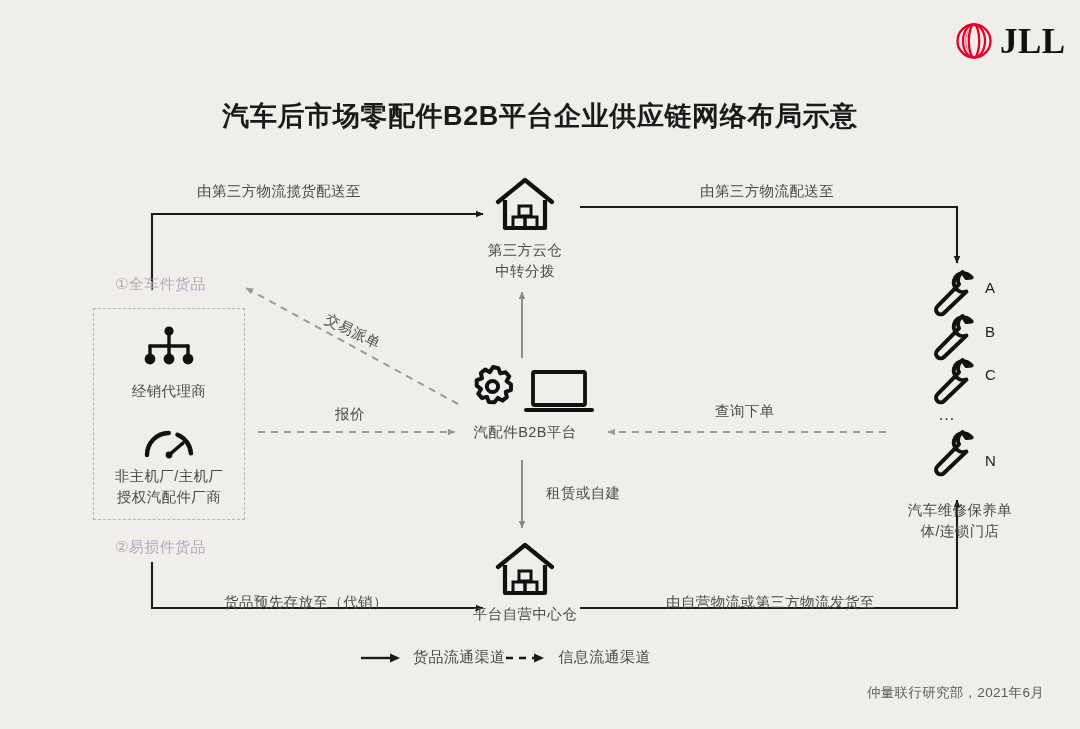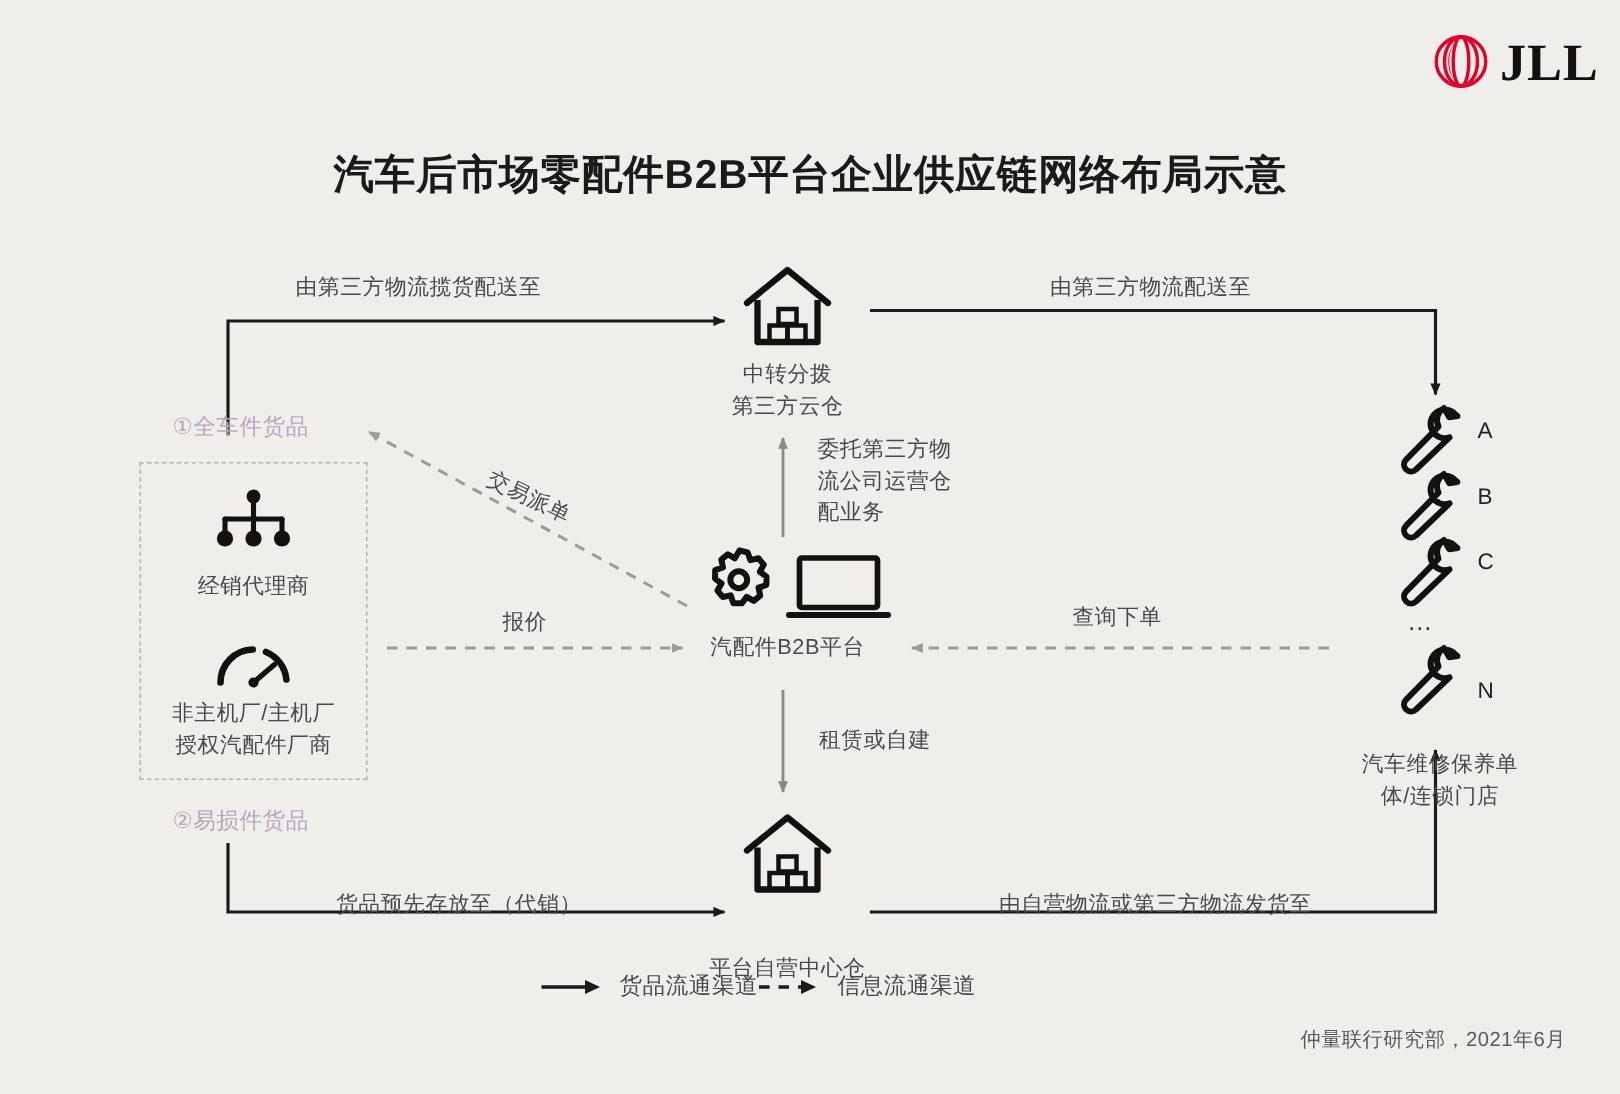--- a/index.html
+++ b/index.html
@@ -158,22 +158,22 @@
   <div class="icon" style="left:494px;top:176px;">
     <svg width="62" height="58" viewBox="0 0 62 58">
       <path d="M4,26 L31,4 L58,26" fill="none" stroke="#111" stroke-width="4.2" stroke-linejoin="round" stroke-linecap="round"></path>
       <path d="M11,24 L11,52 L51,52 L51,24" fill="none" stroke="#111" stroke-width="4.2" stroke-linejoin="round"></path>
       <rect x="25" y="30" width="12" height="10" fill="none" stroke="#111" stroke-width="3"></rect>
       <rect x="19" y="41" width="12" height="11" fill="none" stroke="#111" stroke-width="3"></rect>
       <rect x="31" y="41" width="12" height="11" fill="none" stroke="#111" stroke-width="3"></rect>
     </svg>
   </div>
   <div class="nodelabel" style="left:440px;top:240px;width:170px;">
+    <div>第三方云仓</div>
     <div>中转分拨</div>
-    <div>第三方云仓</div>
   </div>
 
   <div class="icon" style="left:466px;top:362px;">
     <svg width="54" height="54" viewBox="0 0 54 54">
       <path d="M27,4 l5.4,1.3 1.9,5.1 5.3,-1.2 3.6,4.2 -2.6,4.8 4.4,3.2 -0.1,5.6 -5.2,1.8 1.1,5.3 -4.3,3.5 -4.7,-2.7 -3.3,4.3 -5.6,-0.1 -1.8,-5.2 -5.2,1.1 -3.6,-4.3 2.7,-4.7 -4.3,-3.3 0.1,-5.6 5.2,-1.8 -1.1,-5.2 4.3,-3.6 4.7,2.7 z" fill="none" stroke="#111" stroke-width="4" stroke-linejoin="round" transform="translate(0,1) scale(1.0)"></path>
       <circle cx="26.5" cy="24.5" r="5.6" fill="none" stroke="#111" stroke-width="4"></circle>
     </svg>
   </div>
   <div class="icon" style="left:524px;top:368px;">
     <svg width="70" height="48" viewBox="0 0 70 48">
@@ -185,21 +185,21 @@
 
   <div class="icon" style="left:494px;top:541px;">
     <svg width="62" height="58" viewBox="0 0 62 58">
       <path d="M4,26 L31,4 L58,26" fill="none" stroke="#111" stroke-width="4.2" stroke-linejoin="round" stroke-linecap="round"></path>
       <path d="M11,24 L11,52 L51,52 L51,24" fill="none" stroke="#111" stroke-width="4.2" stroke-linejoin="round"></path>
       <rect x="25" y="30" width="12" height="10" fill="none" stroke="#111" stroke-width="3"></rect>
       <rect x="19" y="41" width="12" height="11" fill="none" stroke="#111" stroke-width="3"></rect>
       <rect x="31" y="41" width="12" height="11" fill="none" stroke="#111" stroke-width="3"></rect>
     </svg>
   </div>
-  <div class="nodelabel" style="left:435px;top:604px;width:180px;margin-top:32px;">平台自营中心仓</div>
+  <div class="nodelabel" style="left:435px;top:604px;width:180px;">平台自营中心仓</div>
 
   <div class="icon" style="left:928px;top:268px;">
     <svg width="50" height="50" viewBox="0 0 50 50">
       <path d="M42,8 a9.5,9.5 0 1 0 -3.6,15.6 L16,45 a4.6,4.6 0 0 1 -6.6,-6.6 L31,16.4 A9.5,9.5 0 0 1 34.6,4 l3.6,6.1 5.4,-0.7 z" fill="none" stroke="#111" stroke-width="4" stroke-linejoin="round"></path>
     </svg>
   </div>
   <div class="wletter" style="left:985px;top:279px;">A</div>
 
   <div class="icon" style="left:928px;top:312px;">
     <svg width="50" height="50" viewBox="0 0 50 50">
@@ -230,25 +230,20 @@
   </div>
 
   <div class="flowtext" style="left:197px;top:182px;">由第三方物流揽货配送至</div>
   <div class="flowtext" style="left:700px;top:182px;">由第三方物流配送至</div>
 
   <div id="lbl-paidan">交易派单</div>
 
   <div class="flowtext" style="left:335px;top:405px;">报价</div>
   <div class="flowtext" style="left:715px;top:402px;">查询下单</div>
 
-  <div class="flowtext multi" style="left:545px;top:290px;width:120px;">
-    <div>委托第三方物</div>
-    <div>流公司运营仓</div>
-    <div>配业务</div>
-  </div>
 
   <div class="flowtext" style="left:546px;top:484px;">租赁或自建</div>
 
   <div class="flowtext" style="left:224px;top:593px;">货品预先存放至（代销）</div>
   <div class="flowtext" style="left:666px;top:593px;">由自营物流或第三方物流发货至</div>
 
   <div id="legend">
     <div class="legitem">
       <svg width="42" height="12">
         <line x1="1" y1="6" x2="31" y2="6" stroke="#1a1a1a" stroke-width="2.4"></line>

